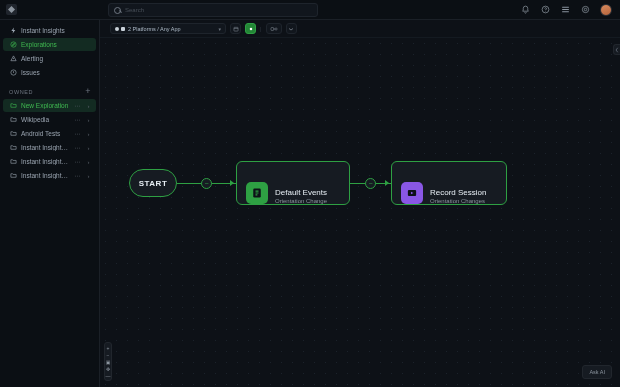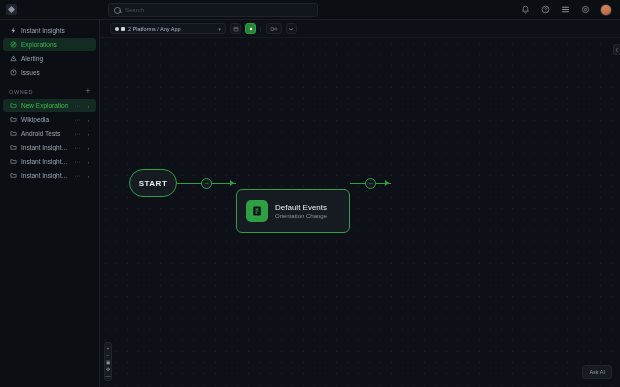--- a/index.html
+++ b/index.html
@@ -160,24 +160,23 @@
     position: absolute; left: 29px; top: 131px;
     width: 48px; height: 28px; border-radius: 14px;
     background: #161b22; border: 1px solid #2ea043;
     display: flex; align-items: center; justify-content: center;
     font-size: 8px; font-weight: bold; letter-spacing: .5px; color: #e6edf3;
     cursor: pointer;
   }
   .node-card {
     position: absolute; border-radius: 6px;
     background: #161b22; border: 1px solid #2ea043;
-    display: flex; align-items: center; gap: 7px;
+    display: flex; align-items: flex-end; gap: 7px;
     padding: 0 12px 0 9px;
     cursor: pointer;
-    margin-top: 28px;
   }
   #node-default { left: 136px; top: 123px; width: 114px; height: 44px; }
   #node-record  { left: 291px; top: 123px; width: 116px; height: 44px; }
   .node-icon {
     width: 22px; height: 22px; border-radius: 5px;
     display: flex; align-items: center; justify-content: center;
     flex: 0 0 22px;
   }
   .icon-green { background: #2ea043; }
   .icon-purple { background: #8957e5; }
@@ -443,20 +442,32 @@
           <span class="node-text">
             <span class="node-title">Default Events</span>
             <span class="node-sub">Orientation Change</span>
           </span>
         </div>
 
         <div class="conn" style="left:250px; top:145px; width:41px;"></div>
         <div class="arrow-head" style="left:285px; top:142px;"></div>
         <div class="conn-badge" style="left:265px; top:139.5px;">−</div>
 
+        <div class="node-card" id="node-record">
+          <span class="node-icon icon-purple">
+            <svg width="12" height="12" viewBox="0 0 16 16" fill="none">
+              <rect x="2.5" y="4" width="11" height="8" rx="1.4" fill="#0d1117"></rect>
+              <path d="M6.6 6.4 10 8l-3.4 1.6z" fill="#8957e5"></path>
+            </svg>
+          </span>
+          <span class="node-text">
+            <span class="node-title">Record Session</span>
+            <span class="node-sub">Orientation Changes</span>
+          </span>
+        </div>
 
         <div class="zoomctl">
           <div>+</div>
           <div>−</div>
           <div>▣</div>
           <div>✥</div>
           <div>―</div>
         </div>
 
         <div class="ai-btn">Ask AI</div>

